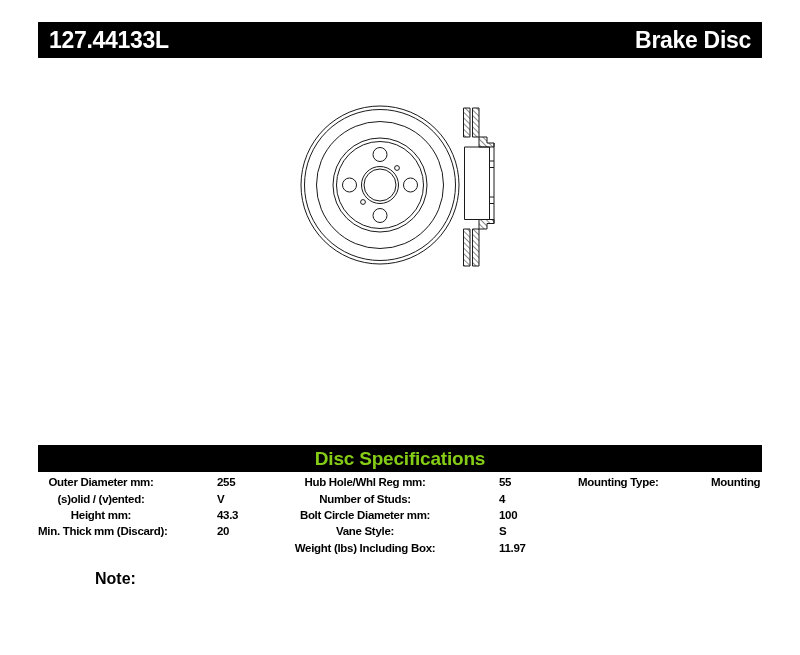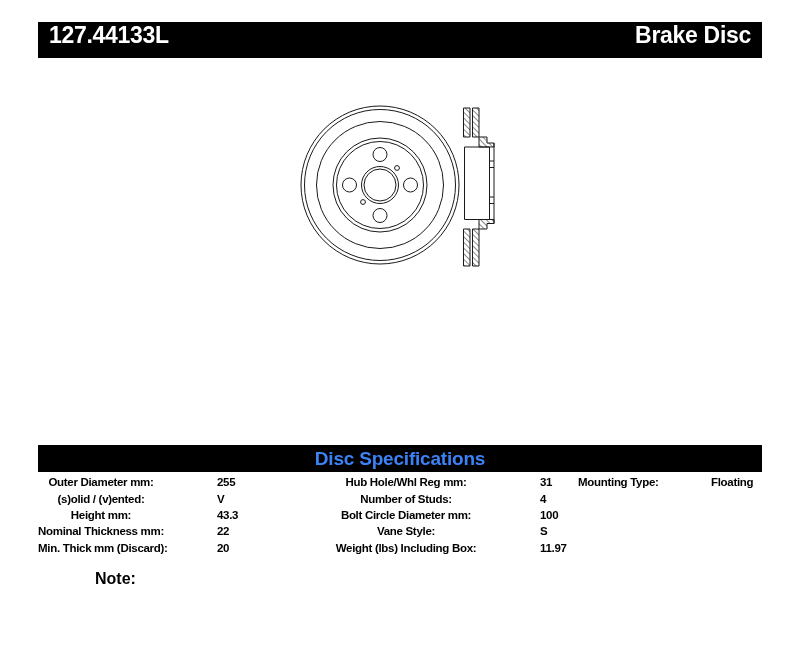--- a/index.html
+++ b/index.html
@@ -3,42 +3,42 @@
 <meta charset="utf-8">
 <style>
   html,body{margin:0;padding:0;}
   body{
     width:800px;height:655px;position:relative;background:#ffffff;
     font-family:"Liberation Sans",sans-serif;font-weight:bold;color:#000;
     overflow:hidden;
   }
   .topbar{
     position:absolute;left:38px;top:22px;width:724px;height:36px;
-    background:#000;color:#fff;display:flex;align-items:flex-start;
+    background:#000;color:#fff;display:flex;align-items:center;
     justify-content:space-between;padding:0 11px;box-sizing:border-box;
     font-size:23px;letter-spacing:-0.3px;
   }
   .drawing{position:absolute;left:288px;top:95px;width:220px;height:180px;}
   .specbar{
     position:absolute;left:38px;top:445px;width:724px;height:27px;
-    background:#000;color:#3b82f6;display:flex;align-items:center;justify-content:center;
+    background:#000;color:#84cc16;display:flex;align-items:center;justify-content:center;
     font-size:19px;letter-spacing:-0.2px;
   }
   .specs{
     position:absolute;left:38px;top:474px;width:724px;height:100px;
     font-size:11.5px;letter-spacing:-0.3px;
   }
   .col{position:absolute;top:0;}
   .col-left{left:0;}
   .col-mid{left:246px;}
   .col-right{left:540px;}
   .srow{height:16.4px;display:flex;align-items:center;white-space:nowrap;}
   .lbl{display:inline-block;text-align:center;flex:0 0 auto;}
   .col-left  .lbl{width:126px;}
-  .col-mid   .lbl{width:162px;margin-left:41px;}
+  .col-mid   .lbl{width:162px;}
   .col-right .lbl{width:80px;}
   .val{padding-left:5px;margin-left:48px;}
   .note{position:absolute;left:95px;top:570px;font-size:16px;}
   svg line, svg circle, svg path, svg rect{vector-effect:non-scaling-stroke;}
 </style>
 </head>
 <body>
 
 <div class="page">
 
@@ -113,33 +113,29 @@
       </div>
       <div class="srow">
         <span class="lbl">(s)olid / (v)ented:</span>
         <span class="val">V</span>
       </div>
       <div class="srow">
         <span class="lbl">Height mm:</span>
         <span class="val">43.3</span>
       </div>
       <div class="srow">
-        <span class="lbl">Nominal Thickness mm:</span>
-        <span class="val">22</span>
-      </div>
-      <div class="srow">
         <span class="lbl">Min. Thick mm (Discard):</span>
         <span class="val">20</span>
       </div>
     </div>
 
     <div class="col col-mid">
       <div class="srow">
         <span class="lbl">Hub Hole/Whl Reg mm:</span>
-        <span class="val">31</span>
+        <span class="val">55</span>
       </div>
       <div class="srow">
         <span class="lbl">Number of Studs:</span>
         <span class="val">4</span>
       </div>
       <div class="srow">
         <span class="lbl">Bolt Circle Diameter mm:</span>
         <span class="val">100</span>
       </div>
       <div class="srow">
@@ -148,21 +144,21 @@
       </div>
       <div class="srow">
         <span class="lbl">Weight (lbs) Including Box:</span>
         <span class="val">11.97</span>
       </div>
     </div>
 
     <div class="col col-right">
       <div class="srow">
         <span class="lbl">Mounting Type:</span>
-        <span class="val">Floating</span>
+        <span class="val">Mounting</span>
       </div>
     </div>
 
   </div>
 
   <div class="note">Note:</div>
 
 </div>
 
 </body></html>

